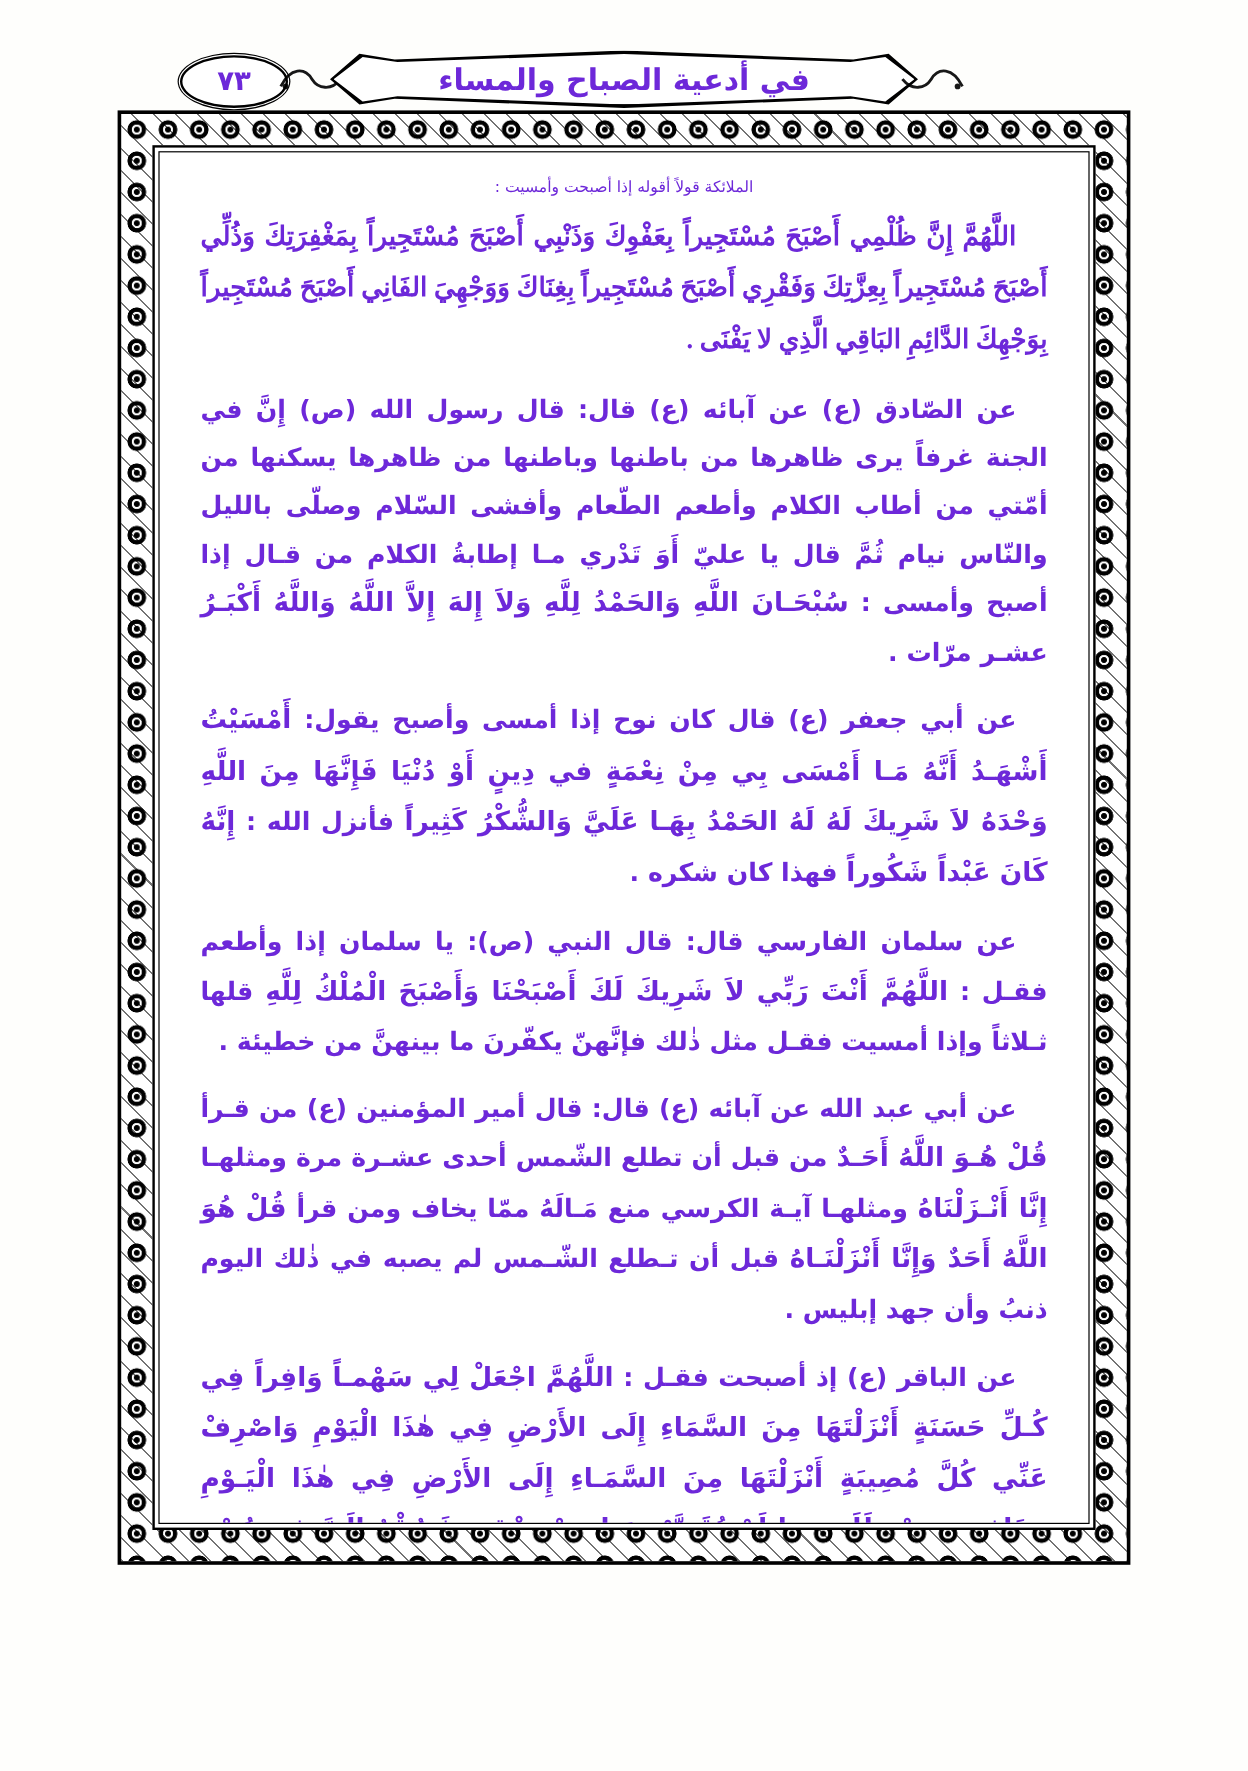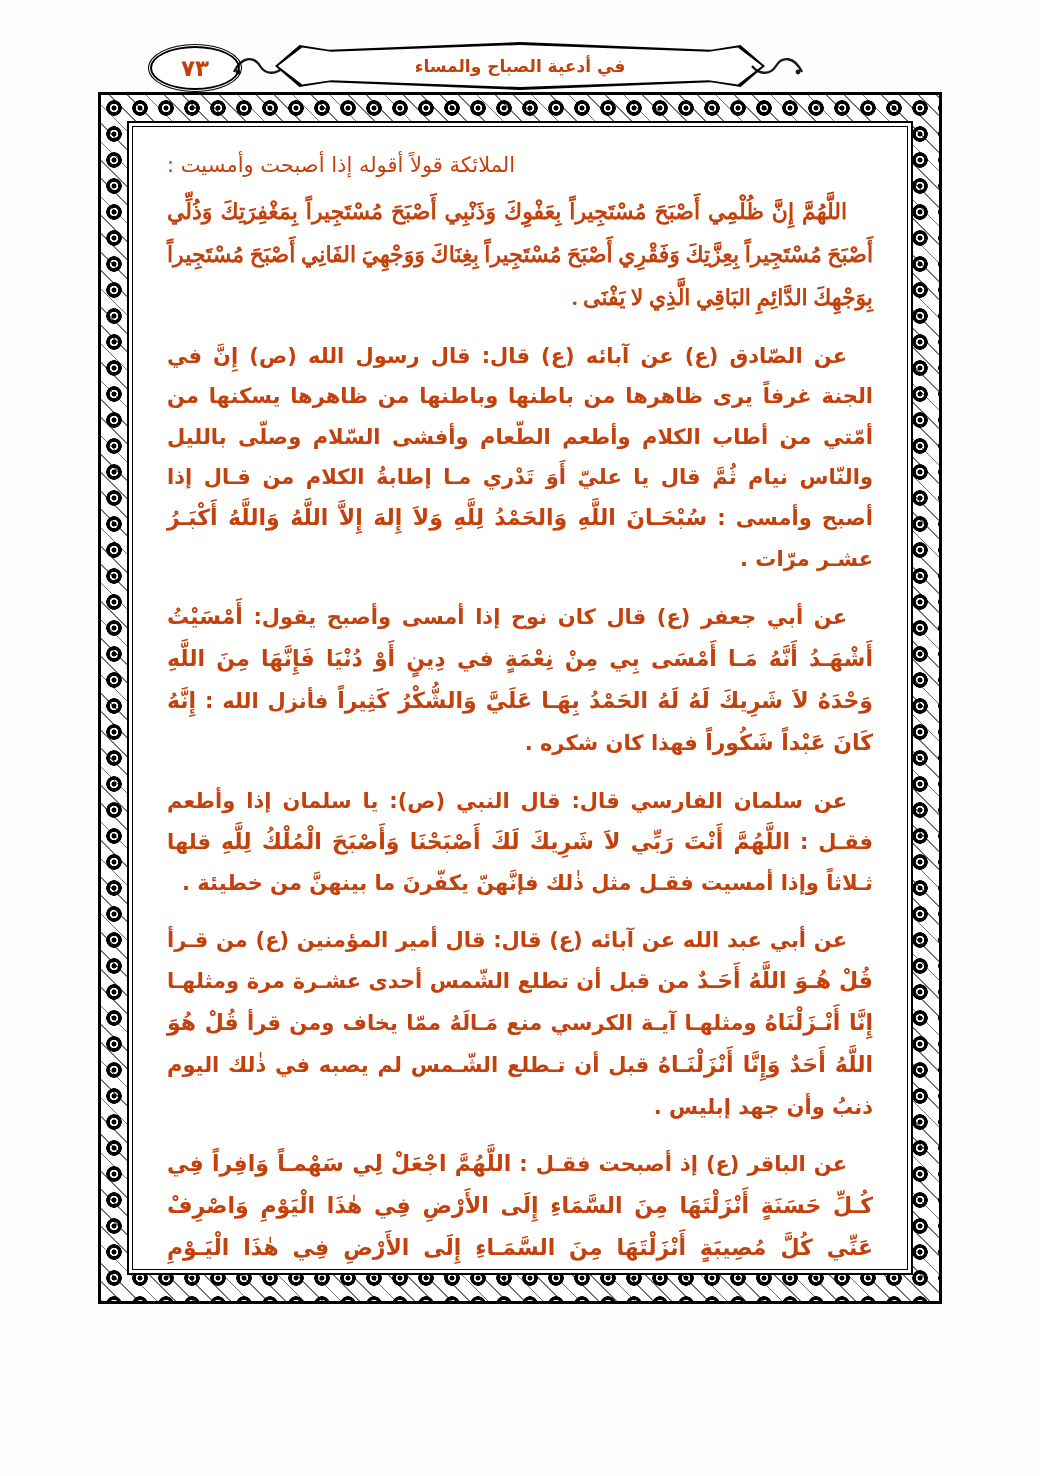--- a/index.html
+++ b/index.html
@@ -6,21 +6,21 @@
     margin: 0;
     padding: 0;
     background: #ffffff;
   }
   .scan-page {
     position: relative;
     width: 1040px;
     height: 1476px;
     background: #fefefc;
     font-family: "DejaVu Sans", sans-serif;
-    color: #c2410c;
+    color: #6d28d9;
     overflow: hidden;
     margin: 0 auto;
   }
 
   
   .header-row {
     position: absolute;
     top: 38px;
     left: 0;
     right: 0;
@@ -39,21 +39,21 @@
   .banner-inner {
     position: absolute;
     inset: 3px;
     background: #fff;
     clip-path: polygon(0 50%, 5% 6%, 11% 16%, 50% 0, 89% 16%, 95% 6%, 100% 50%, 95% 94%, 89% 84%, 50% 100%, 11% 84%, 5% 94%);
     display: flex;
     align-items: center;
     justify-content: center;
   }
   .banner-title {
-    font-size: 17px;
+    font-size: 25px;
     font-weight: 700;
     letter-spacing: 0.5px;
     white-space: nowrap;
   }
   .page-badge {
     position: absolute;
     left: 150px;
     top: 8px;
     width: 86px;
     height: 40px;
@@ -118,22 +118,22 @@
   .text-body {
     direction: rtl;
     box-sizing: border-box;
     padding: 18px 34px 10px 34px;
     text-align: justify;
     font-size: 21px;
     line-height: 1.92;
   }
   .intro-line {
     margin: 0 0 6px 0;
-    font-size: 21px;
-    text-align: left;
+    font-size: 13px;
+    text-align: center;
   }
   .para {
     margin: 0 0 16px 0;
     text-indent: 26px;
   }
   .para:last-child { margin-bottom: 0; }
   .run { font-weight: 700; }
   .run.bold {
     font-weight: 700;
     font-size: 22px;

